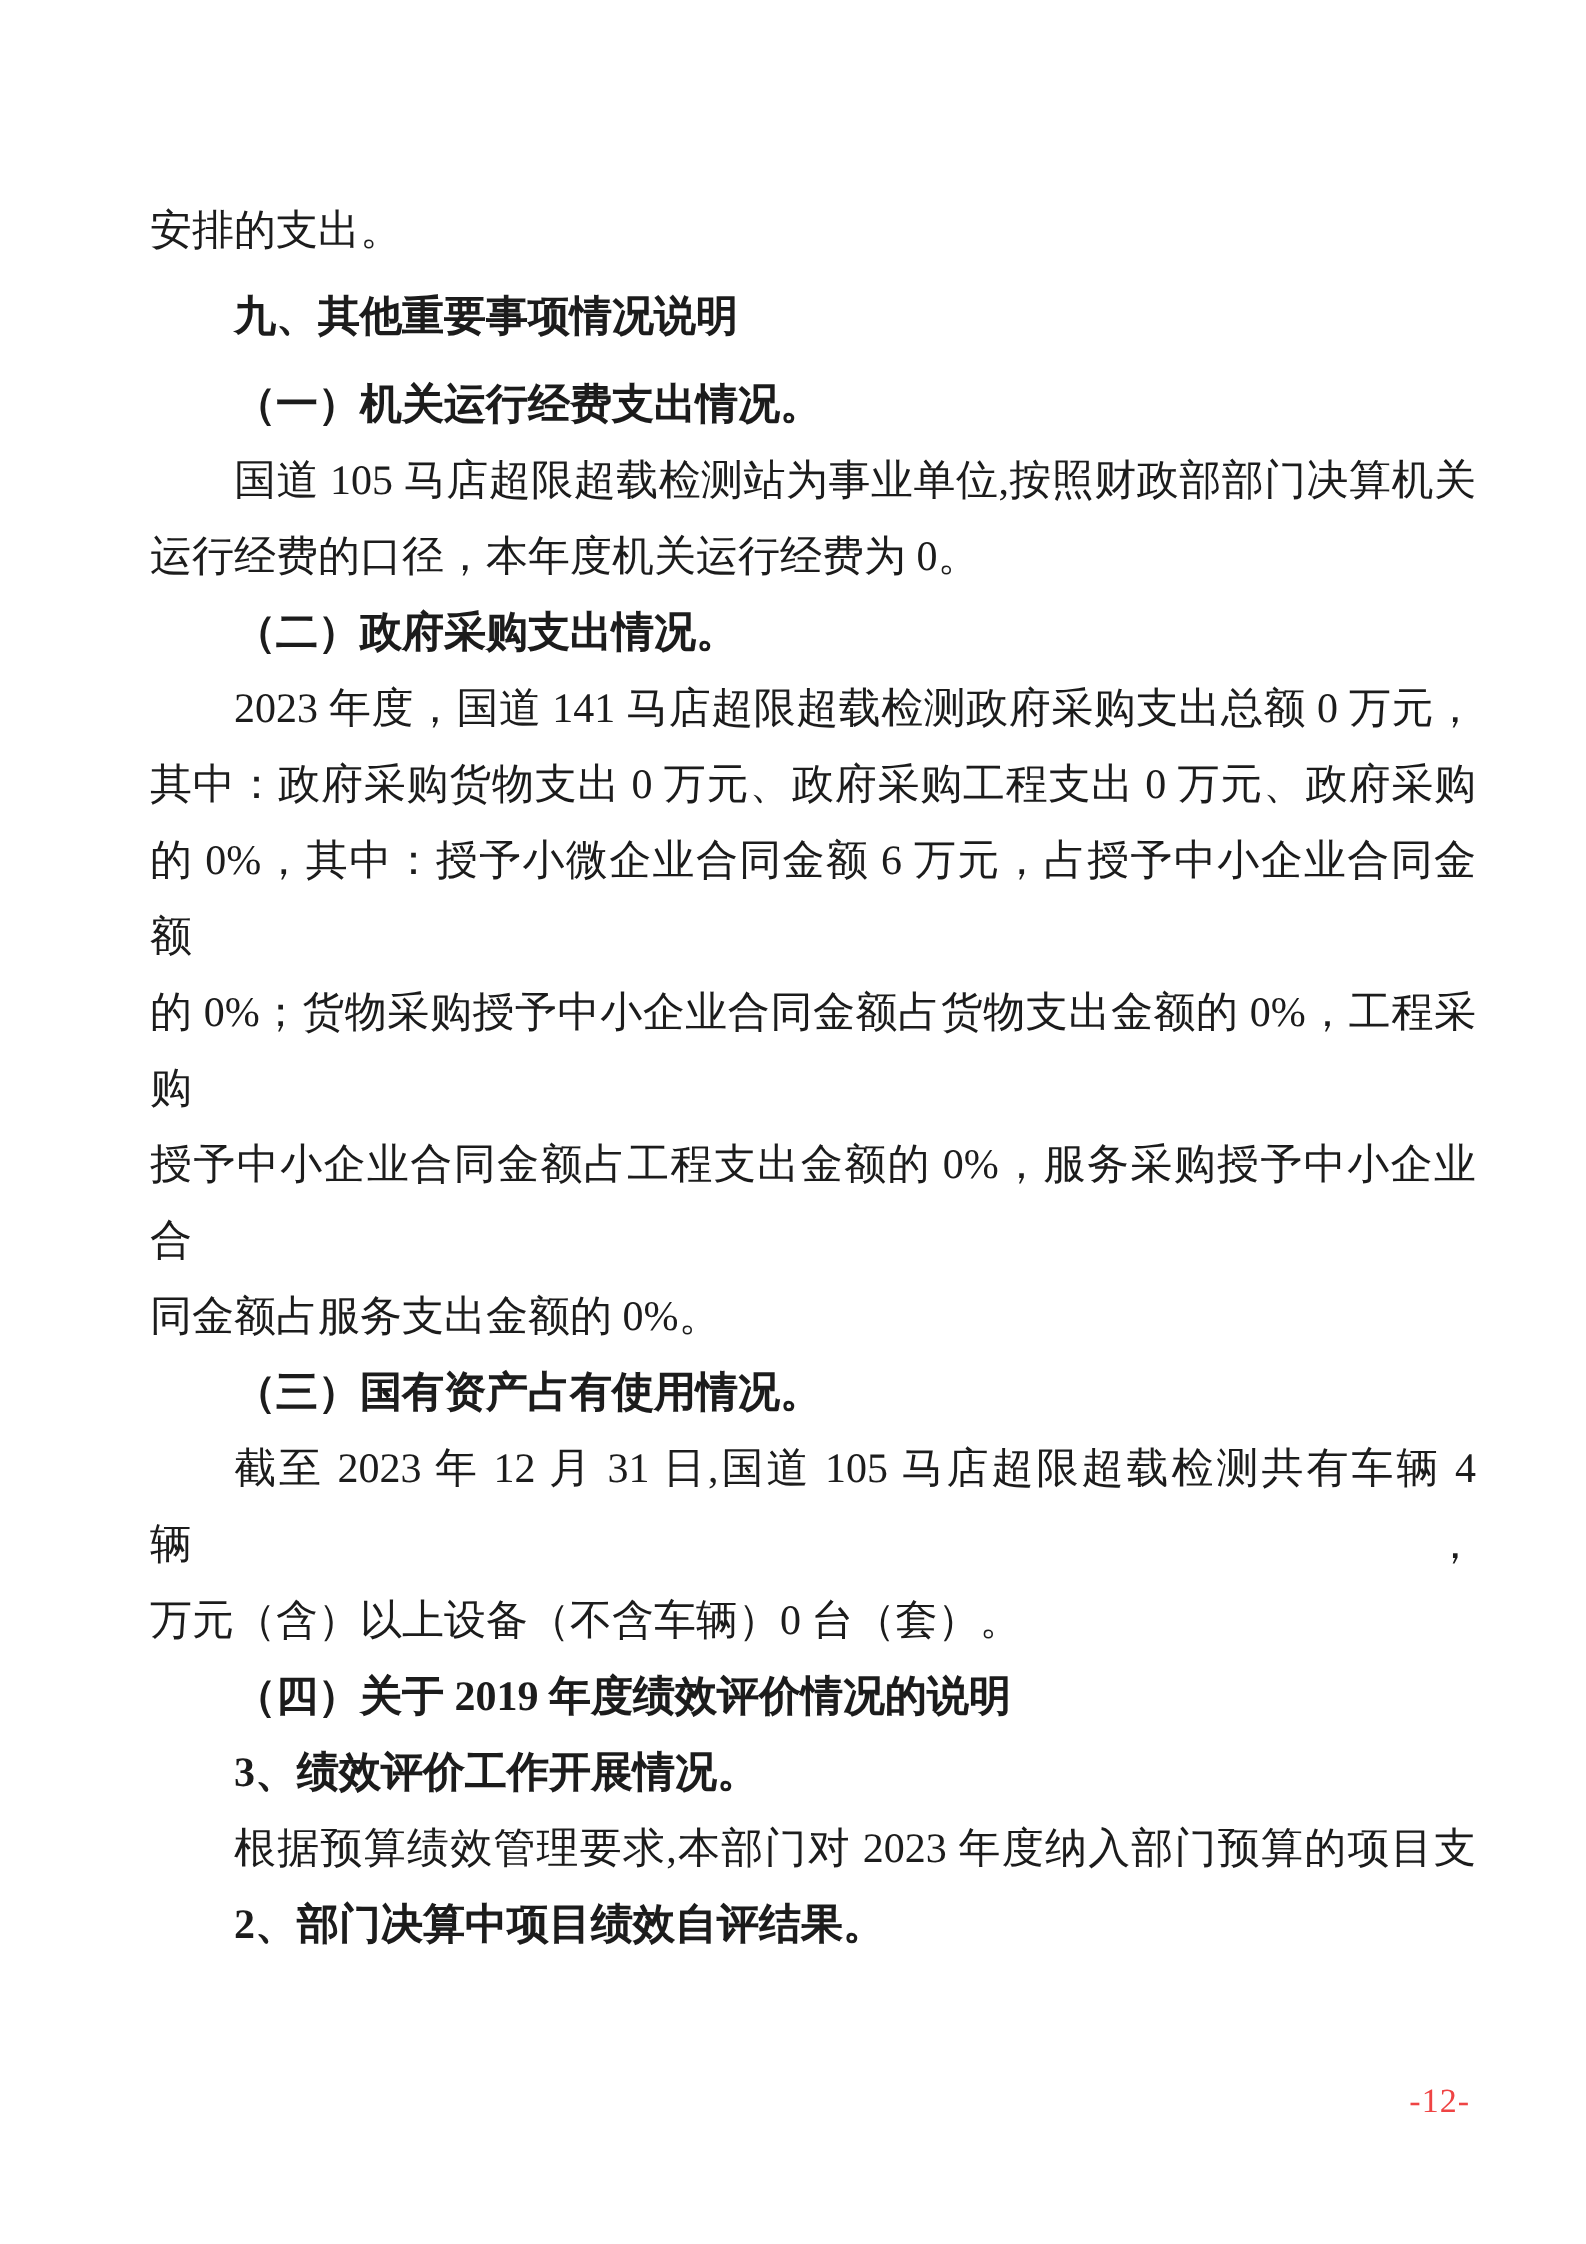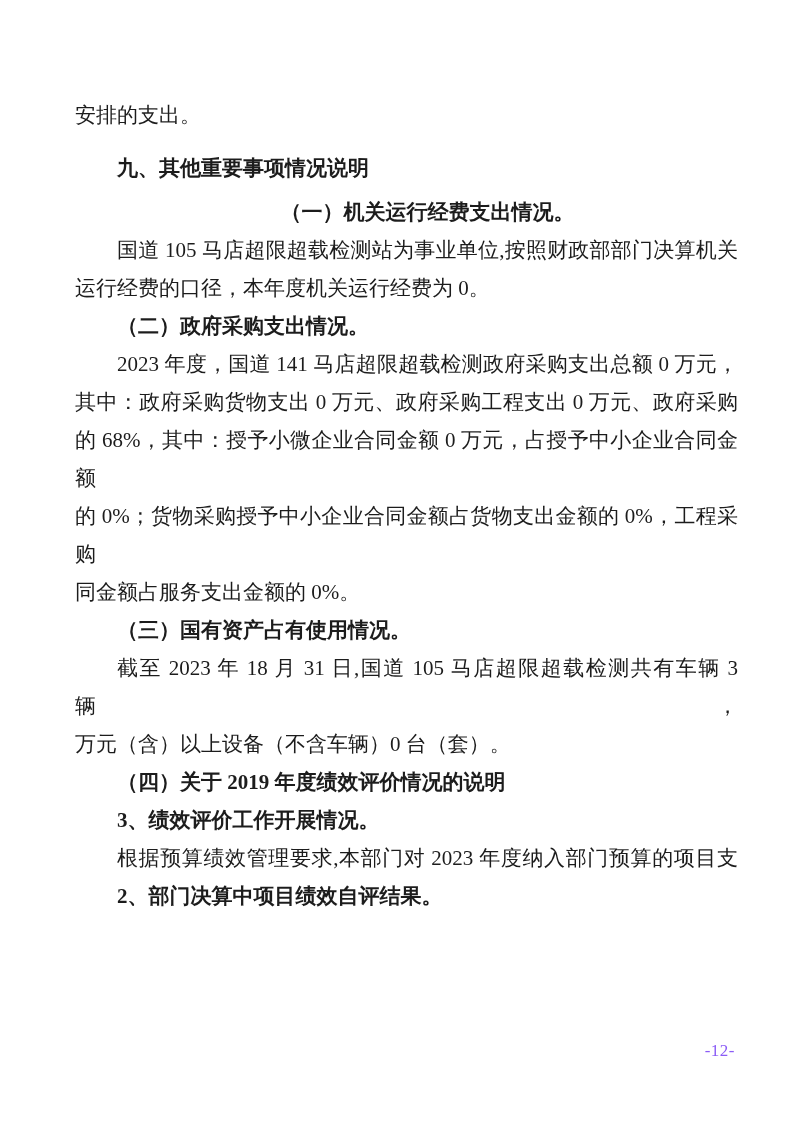--- a/index.html
+++ b/index.html
@@ -37,49 +37,50 @@
     text-align: left;
     white-space: nowrap;
   }
   
   .indent {
     text-indent: 42px;
   }
   .h {
     font-weight: bold;
   }
-  .mt5 { margin-top: 15px; }
-  .mt6 { margin-top: 6px; text-align: center; }
+  .mt5 { margin-top: 5px; }
+  .mt6 { margin-top: 6px; }
   .pagenum {
     position: absolute;
     top: 1041px;
     right: 58px;
     font-size: 17px;
     letter-spacing: 0.5px;
-    color: #8b5cf6;
+    color: #ef4444;
   }
 </style>
 </head>
 <body>
 
 <div class="page">
   <div class="content">
     <div class="line nat">安排的支出。</div>
     <div class="line nat indent h mt5">九、其他重要事项情况说明</div>
     <div class="line nat indent h mt6">（一）机关运行经费支出情况。</div>
     <div class="line just indent">国道 105 马店超限超载检测站为事业单位,按照财政部部门决算机关</div>
     <div class="line nat">运行经费的口径，本年度机关运行经费为 0。</div>
     <div class="line nat indent h">（二）政府采购支出情况。</div>
     <div class="line just indent">2023 年度，国道 141 马店超限超载检测政府采购支出总额 0 万元，</div>
     <div class="line just">其中：政府采购货物支出 0 万元、政府采购工程支出 0 万元、政府采购</div>
-    <div class="line just">的 68%，其中：授予小微企业合同金额 0 万元，占授予中小企业合同金额</div>
+    <div class="line just">的 0%，其中：授予小微企业合同金额 6 万元，占授予中小企业合同金额</div>
     <div class="line just">的 0%；货物采购授予中小企业合同金额占货物支出金额的 0%，工程采购</div>
+    <div class="line just">授予中小企业合同金额占工程支出金额的 0%，服务采购授予中小企业合</div>
     <div class="line nat">同金额占服务支出金额的 0%。</div>
     <div class="line nat indent h">（三）国有资产占有使用情况。</div>
-    <div class="line just indent">截至 2023 年 18 月 31 日,国道 105 马店超限超载检测共有车辆 3 辆，</div>
+    <div class="line just indent">截至 2023 年 12 月 31 日,国道 105 马店超限超载检测共有车辆 4 辆，</div>
     <div class="line nat">万元（含）以上设备（不含车辆）0 台（套）。</div>
     <div class="line nat indent h">（四）关于 2019 年度绩效评价情况的说明</div>
     <div class="line nat indent h">3、绩效评价工作开展情况。</div>
     <div class="line just indent">根据预算绩效管理要求,本部门对 2023 年度纳入部门预算的项目支</div>
     <div class="line nat indent h">2、部门决算中项目绩效自评结果。</div>
 
   </div>
   <div class="pagenum">-12-</div>
 </div>
 

